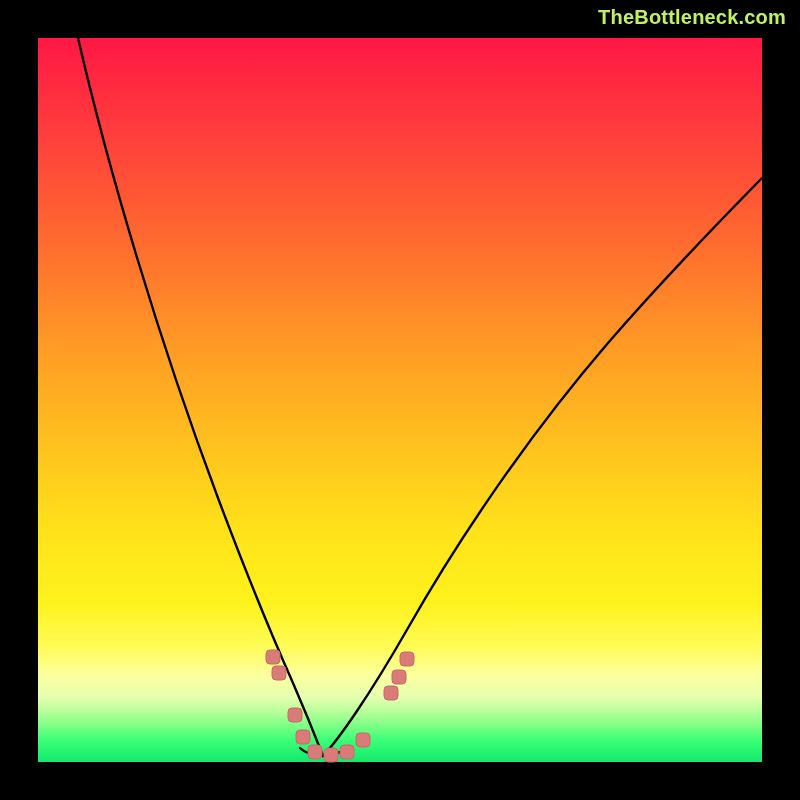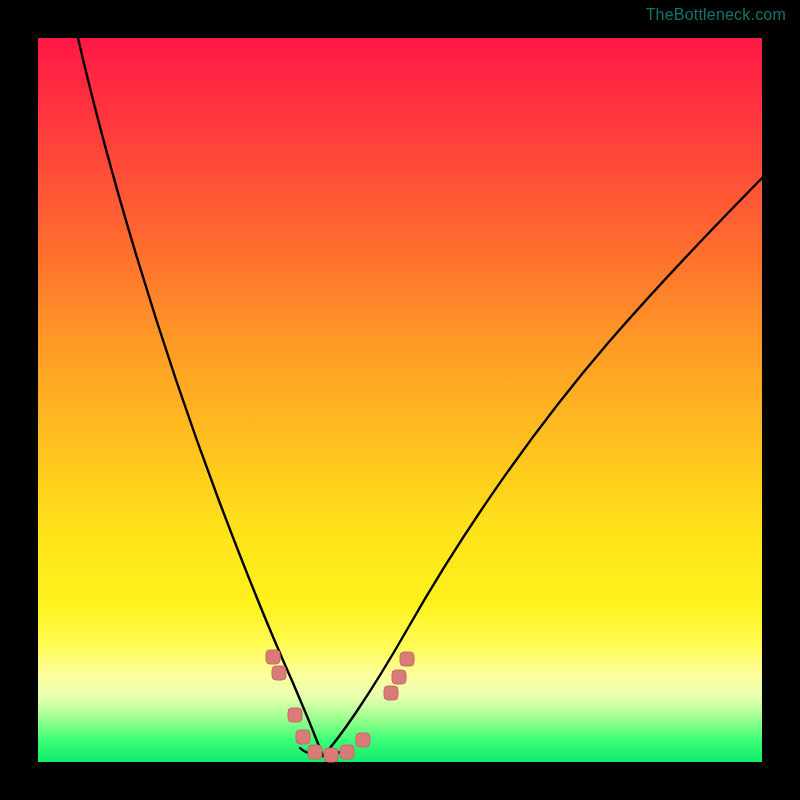--- a/index.html
+++ b/index.html
@@ -39,23 +39,23 @@
       #b8ff9a 93%,
       #7dff85 95%,
       #3bff77 97%,
       #12e96c 100%
     );
   }
   .watermark {
     position: absolute;
     top: 6px;
     right: 14px;
-    color: #0f766e;
-    font-size: 16px;
-    font-weight: 400;
+    color: #bef264;
+    font-size: 20px;
+    font-weight: 700;
     letter-spacing: 0.2px;
     user-select: none;
   }
   svg.curve {
     position: absolute;
     left: 0;
     top: 0;
     width: 724px;
     height: 724px;
     overflow: visible;

